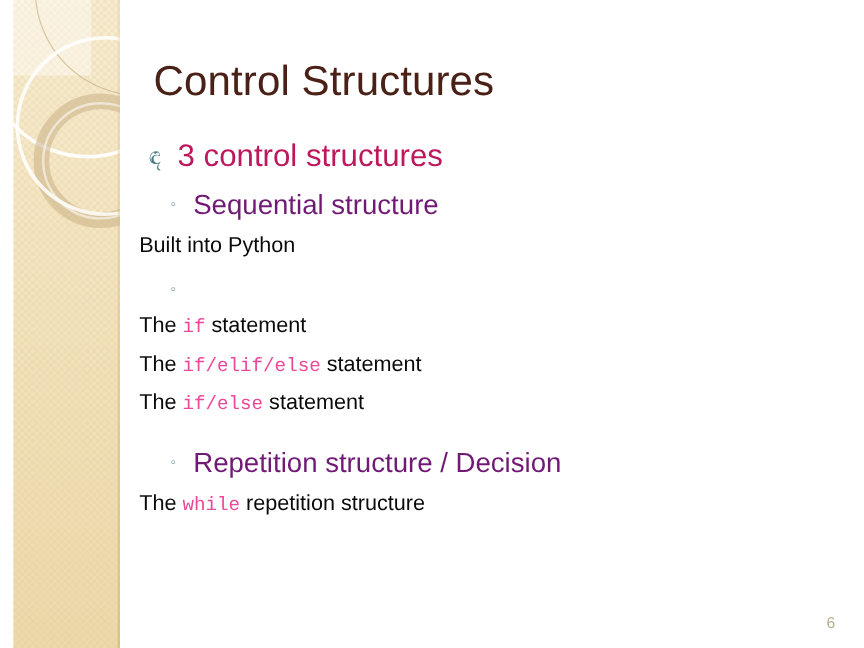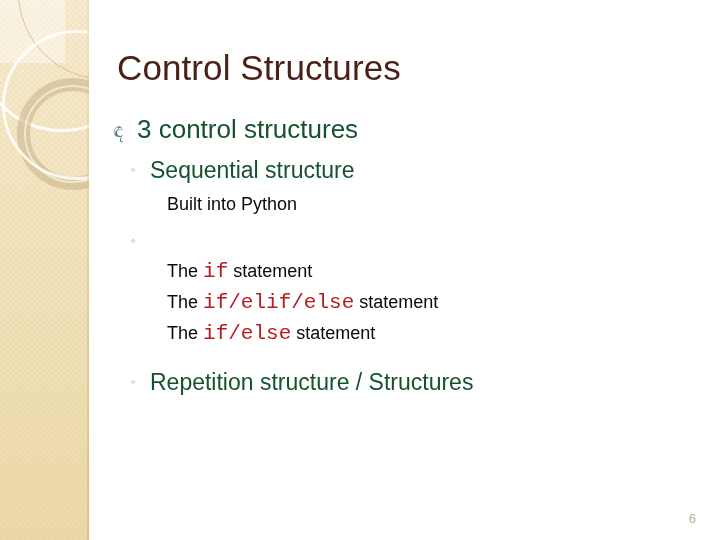--- a/index.html
+++ b/index.html
@@ -13,20 +13,21 @@
     overflow: hidden;
     font-family: "Liberation Sans", sans-serif;
     position: relative;
   }
 
   .slide {
     position: absolute;
     inset: 0;
     background: #ffffff;
     overflow: hidden;
+    margin-left: 11px;
   }
 
   
   .sidebar {
     position: absolute;
     left: 0;
     top: 0;
     width: 89px;
     height: 540px;
     overflow: hidden;
@@ -145,64 +146,63 @@
   .lvl1 .bullet {
     color: #4a7b84;
     font-size: 20px;
     width: 24px;
     position: relative;
     top: -1px;
   }
   .lvl1 .txt {
     font-size: 26px;
     line-height: 33px;
-    color: #14532d;
+    color: #be185d;
   }
 
   
   .lvl2 {
     padding-left: 42px;
     margin-top: 9px;
   }
   .lvl2 .bullet {
     color: #7d94a3;
     font-size: 13px;
     width: 19px;
     position: relative;
     top: -4px;
   }
   .lvl2 .txt {
     font-size: 23px;
     line-height: 30px;
-    color: #14532d;
+    color: #701a75;
   }
 
   
   .lvl3 {
-    padding-left: 62px;
     margin-top: 6px;
   }
   .lvl3 .bullet {
     color: #e3c766;
     font-size: 15px;
     width: 16px;
     position: relative;
     top: -1px;
   }
   .lvl3 .txt {
     font-size: 18px;
     line-height: 26px;
     color: #0a0a0a;
   }
   .lvl3 + .lvl3 { margin-top: 4px; }
 
   code.mono {
     font-family: "Liberation Mono", "DejaVu Sans Mono", monospace;
-    font-size: 21px;
-    color: #b91c1c;
+    font-size: 16px;
+    color: #ec4899;
   }
 
   .group-gap { height: 11px; }
 
   .page-number {
     position: absolute;
     right: 24px;
     bottom: 14px;
     font-size: 13px;
     color: #b8ae93;
@@ -263,23 +263,27 @@
 
       <div class="line lvl3">
         <span class="bullet">඲</span>
         <span class="txt"><span>The </span><code class="mono">if/else</code><span> statement</span></span>
       </div>
 
       <div class="group-gap"></div>
 
       <div class="line lvl2">
         <span class="bullet">◦</span>
-        <span class="txt">Repetition structure / Structures</span>
-      </div>
-
+        <span class="txt">Repetition structure / Decision</span>
+      </div>
+
+      <div class="line lvl3">
+        <span class="bullet">඲</span>
+        <span class="txt"><span>The </span><code class="mono">while</code><span> repetition structure</span></span>
+      </div>
 
       <div class="line lvl3">
         <span class="bullet">඲</span>
       </div>
 
     </div>
 
     <div class="page-number">6</div>
 
   </div>

